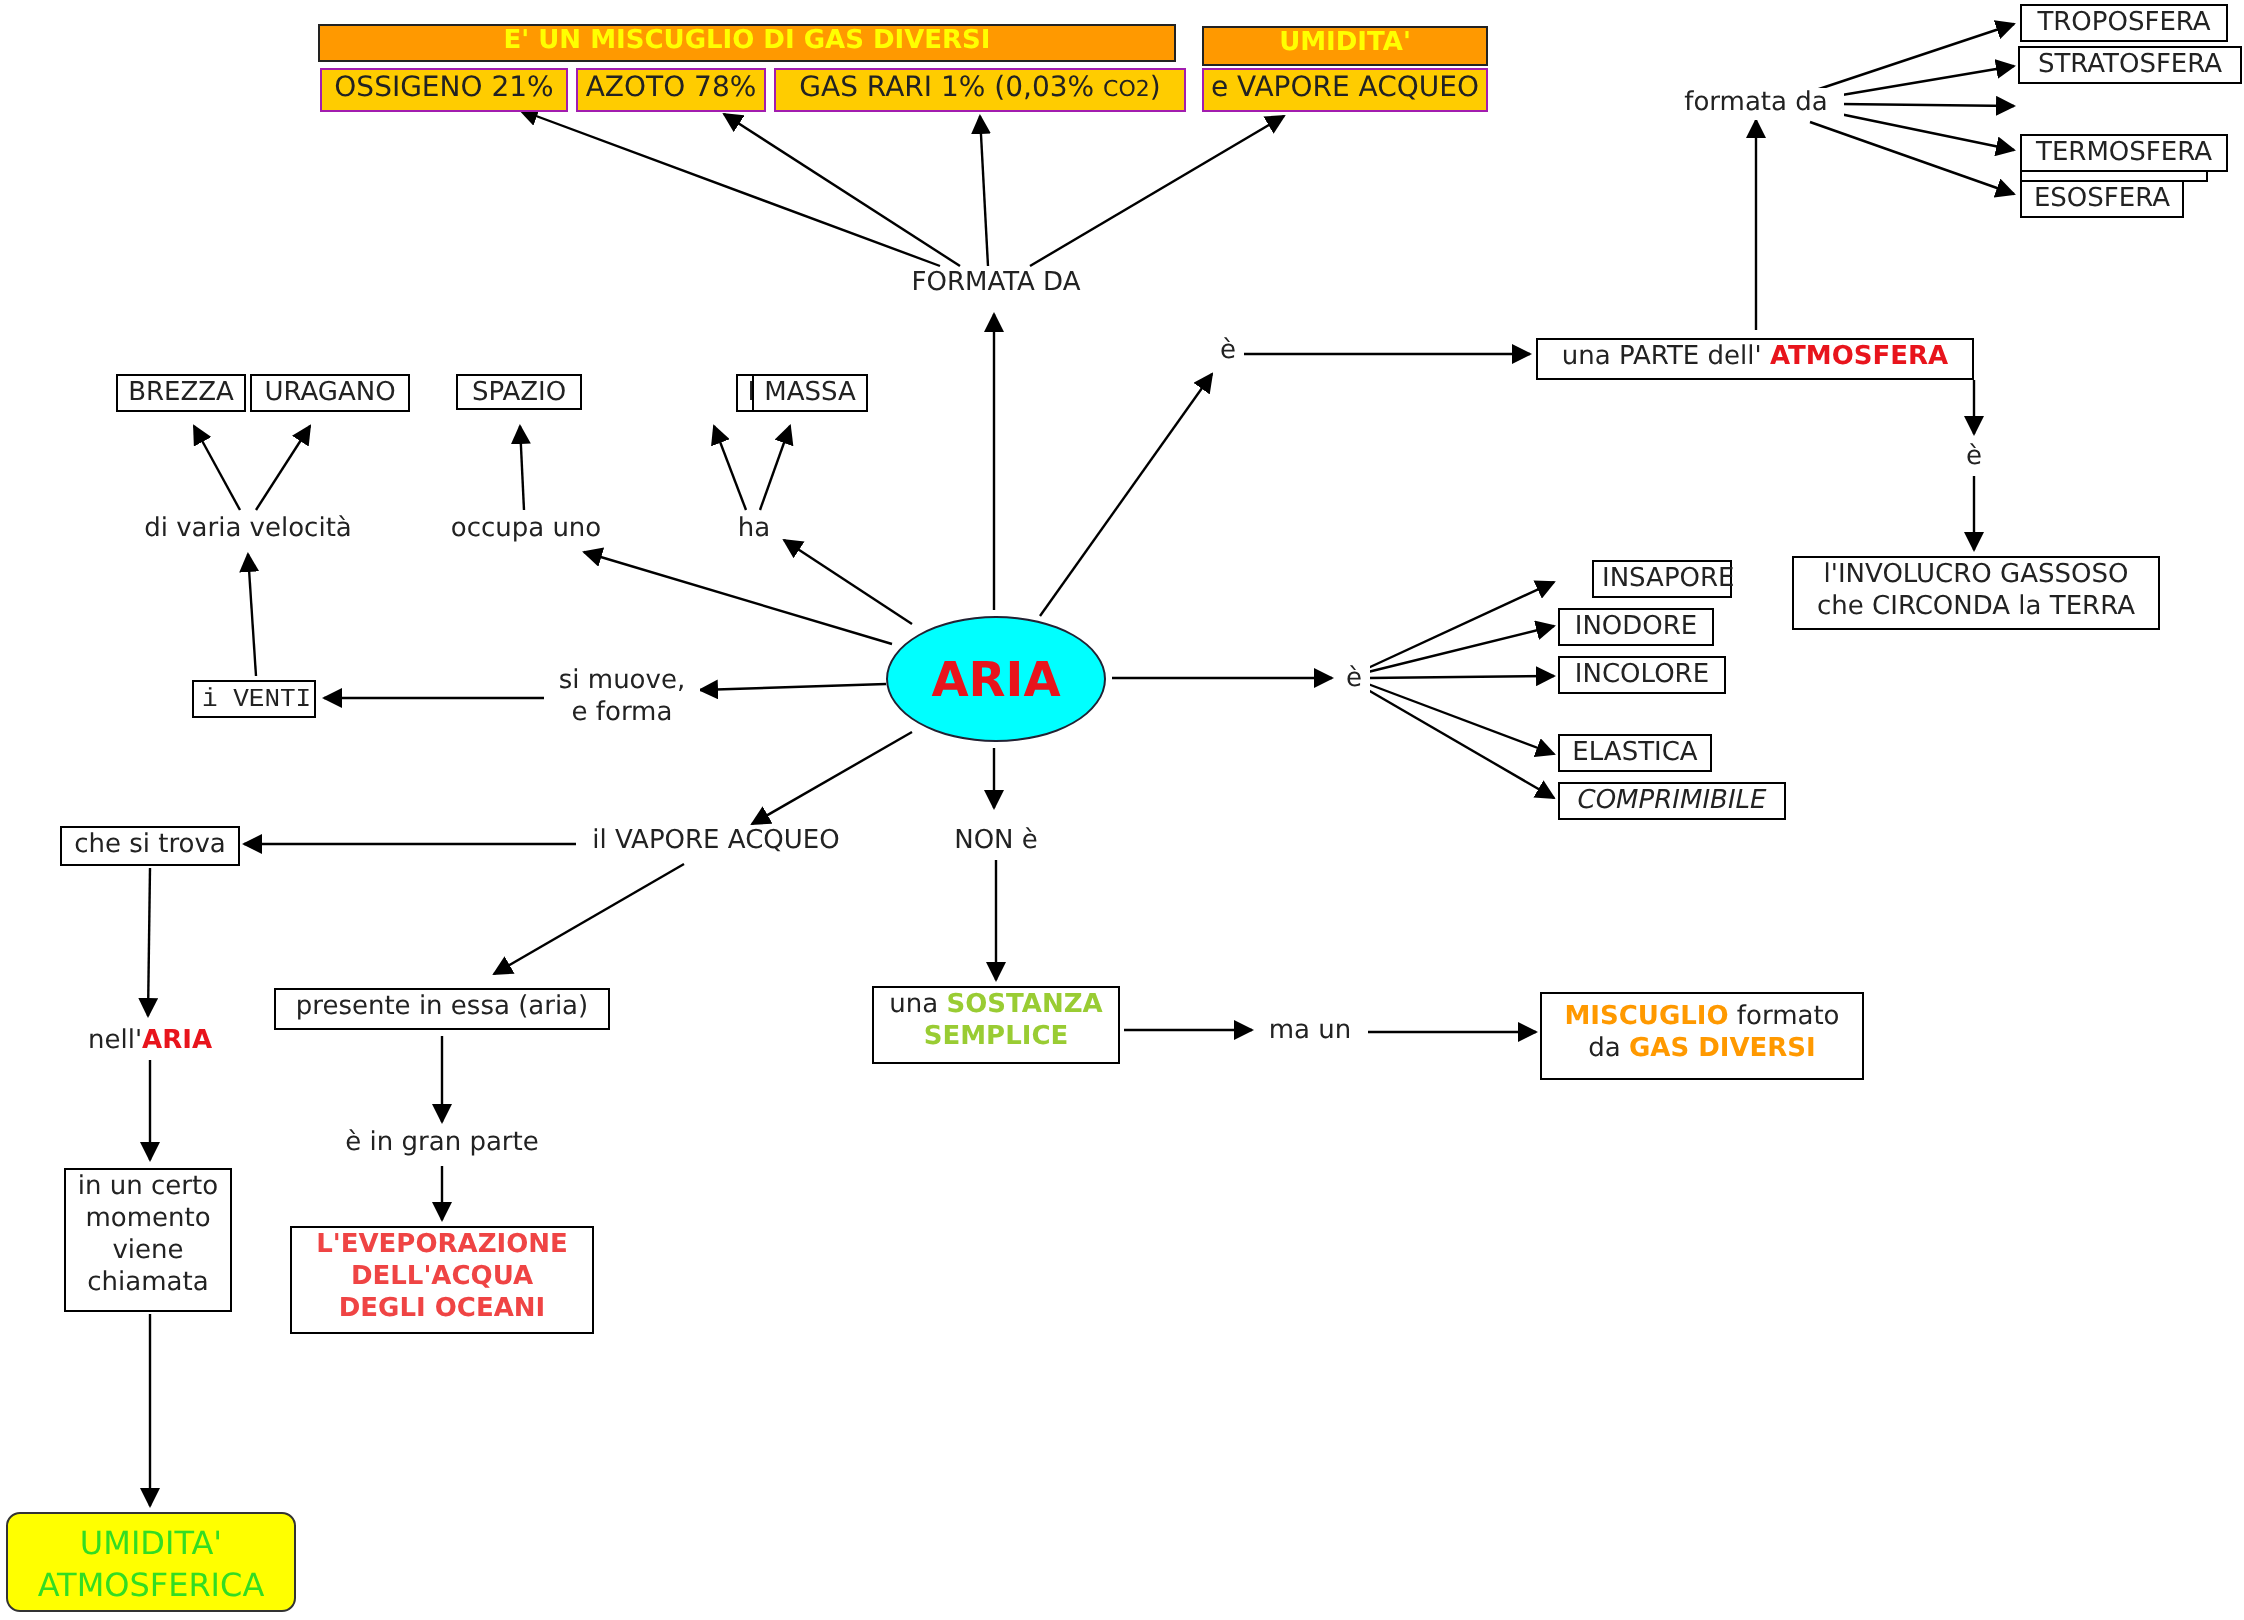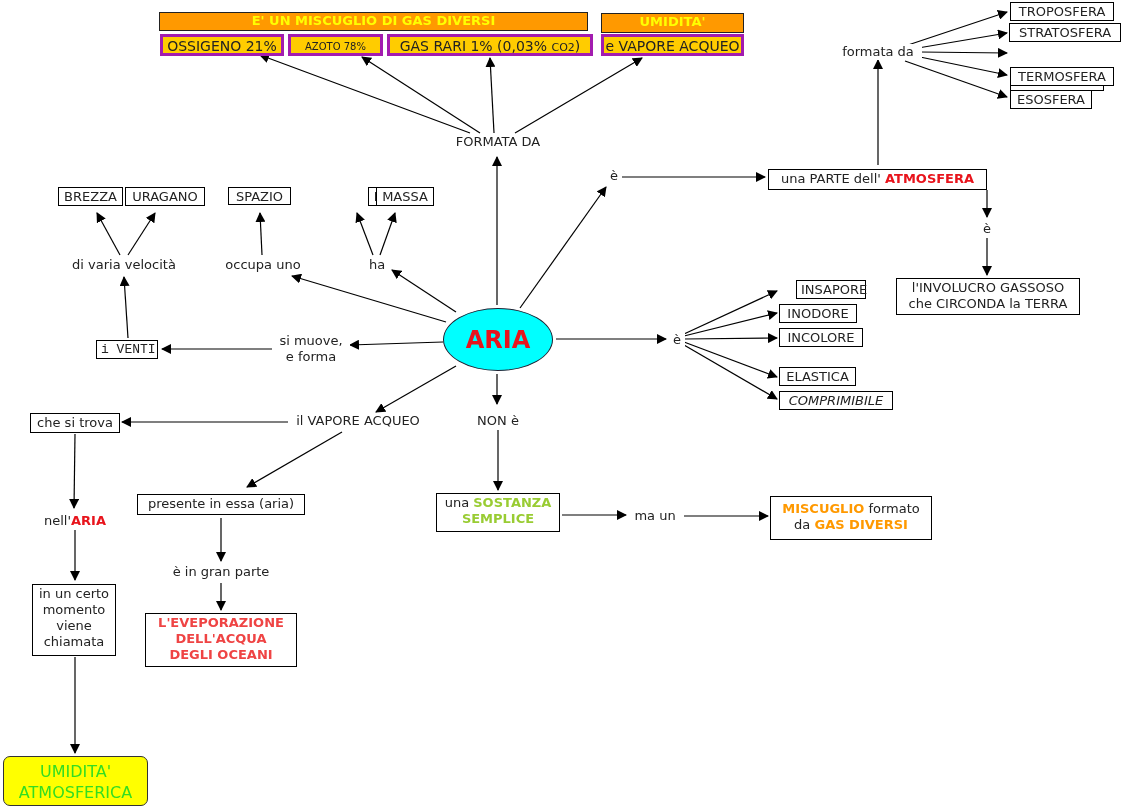--- a/index.html
+++ b/index.html
@@ -1,21 +1,21 @@
 <!DOCTYPE html>
 <html><head>
 <meta charset="utf-8">
 <style>
   html,body{margin:0;padding:0;background:#fff;}
   body{width:1122px;height:810px;position:relative;overflow:hidden;font-family:"DejaVu Sans",sans-serif;font-size:13px;color:#222;}
   .node{position:absolute;box-sizing:border-box;text-align:center;line-height:16px;white-space:nowrap;}
   .box{border:1px solid #000;background:#fff;padding:1px 4px;}
   .lbl{background:#fff;padding:0 2px;}
   .orange-bar{background:#ff9900;border:1px solid #222;color:#ffff00;font-weight:bold;}
-  .gold{background:#ffcc00;border:3px solid #a21caf;color:#222;}
+  .gold{background:#ffcc00;border:1px solid #a21caf;color:#222;}
   .red{color:#e8141c;font-weight:bold;}
   .green{color:#99cc33;font-weight:bold;}
   .orangetxt{color:#ff9900;font-weight:bold;}
   .blue{color:#ef4444;font-weight:bold;}
   svg#edges{position:absolute;left:0;top:0;}
   .aria{position:absolute;left:443px;top:308px;width:110px;height:63px;border-radius:50%;background:#00ffff;border:1px solid #223;box-sizing:border-box;display:flex;align-items:center;justify-content:center;color:#e8141c;font-weight:bold;font-size:24px;}
   .umid{position:absolute;left:3px;top:756px;width:145px;height:50px;background:#ffff00;border:1px solid #333;border-radius:7px;box-sizing:border-box;color:#33dd22;font-size:16px;line-height:21px;text-align:center;padding-top:4px;}
 </style>
 </head>
 <body>
@@ -78,21 +78,21 @@
 
     <line x1="497" y1="374" x2="497" y2="404" marker-end="url(#ah)"></line>
     <line x1="498" y1="430" x2="498" y2="490" marker-end="url(#ah)"></line>
     <line x1="562" y1="515" x2="626" y2="515" marker-end="url(#ah)"></line>
     <line x1="684" y1="516" x2="768" y2="516" marker-end="url(#ah)"></line>
   </g>
 </svg>
 
 <div class="node orange-bar" style="left:159px;top:12px;width:429px;height:19px;">E' UN MISCUGLIO DI GAS DIVERSI</div>
 <div class="node gold" style="left:160px;top:34px;width:124px;height:22px;line-height:19px;font-size:14px;">OSSIGENO 21%</div>
-<div class="node gold" style="left:288px;top:34px;width:95px;height:22px;line-height:19px;font-size:10px;">AZOTO 78%</div>
+<div class="node gold" style="left:288px;top:34px;width:95px;height:22px;line-height:19px;font-size:14px;">AZOTO 78%</div>
 <div class="node gold" style="left:387px;top:34px;width:206px;height:22px;line-height:19px;font-size:14px;"><span>GAS RARI 1% (0,03% </span><span style="font-size:11px;">CO2</span><span>)</span></div>
 <div class="node orange-bar" style="left:601px;top:13px;width:143px;height:20px;">UMIDITA'</div>
 <div class="node gold" style="left:601px;top:34px;width:143px;height:22px;line-height:19px;font-size:14px;">e VAPORE ACQUEO</div>
 <div class="node lbl" style="left:445px;top:134px;width:106px;">FORMATA DA</div>
 
 <div class="node lbl" style="left:606px;top:168px;width:16px;">è</div>
 <div class="node box" style="left:768px;top:169px;width:219px;height:21px;"><span>una PARTE dell' </span><span class="red">ATMOSFERA</span></div>
 <div class="node lbl" style="left:834px;top:44px;width:88px;">formata da</div>
 <div class="node box" style="left:1010px;top:2px;width:104px;height:19px;">TROPOSFERA</div>
 <div class="node box" style="left:1009px;top:23px;width:112px;height:19px;">STRATOSFERA</div>

